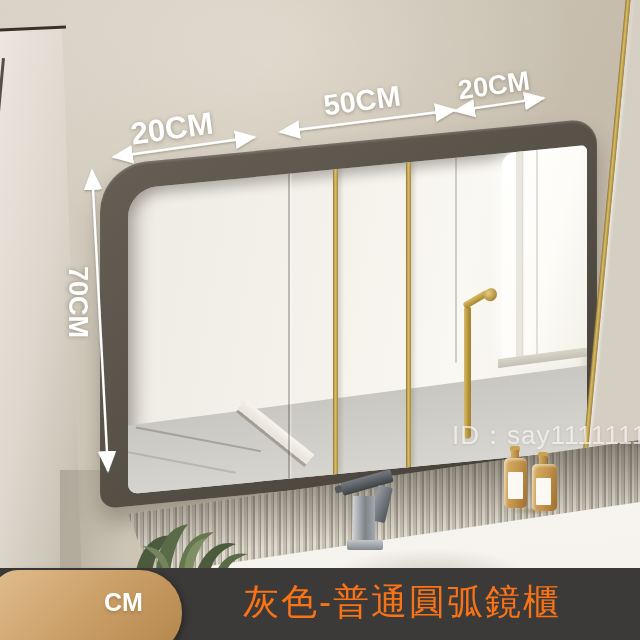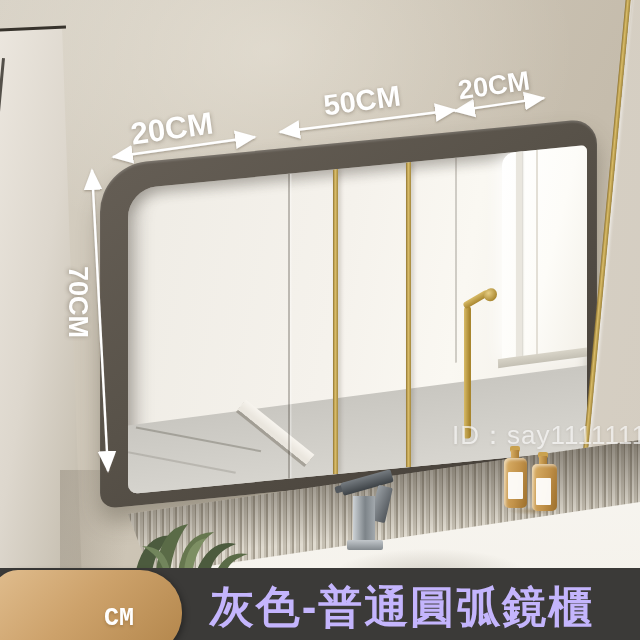--- a/index.html
+++ b/index.html
@@ -129,24 +129,24 @@
   .dim-top-right{left:494px;top:86px;font-size:27px;transform:translate(-50%,-50%) rotate(-8deg);}
   .dim-left{left:77px;top:302px;font-size:27px;transform:translate(-50%,-50%) rotate(90deg);}
 
   
   .banner{left:0;top:568px;width:640px;height:72px;background:#3b3a38;}
   .badge{left:-8px;top:2px;width:190px;height:86px;border-radius:26px 42px 42px 26px;
     background:linear-gradient(135deg,#e0bd8e 0%,#cda26b 45%,#b2854a 100%);
     box-shadow:2px 2px 6px rgba(0,0,0,0.35);}
   .badge-num{position:absolute;left:34px;top:2px;font-size:58px;font-weight:bold;color:#fff;
     text-shadow:0 2px 3px rgba(120,85,40,0.35);}
-  .badge-unit{position:absolute;left:112px;top:34px;font-size:25px;font-weight:bold;color:#fff;
-    text-shadow:0 2px 3px rgba(120,85,40,0.35);font-family:Liberation Mono, monospace;}
+  .badge-unit{position:absolute;left:112px;top:18px;font-size:25px;font-weight:bold;color:#fff;
+    text-shadow:0 2px 3px rgba(120,85,40,0.35);}
   .banner-title{left:192px;top:10px;width:420px;text-align:center;
-    font-size:44px;font-weight:bold;color:#c4b5fd;letter-spacing:2px;}
+    font-size:36px;font-weight:normal;color:#f97316;letter-spacing:2px;}
 </style>
 </head>
 <body>
 
 <div class="stage">
 
   <div class="wall-light"></div>
 
   <div class="wardrobe"></div>
   <div class="wardrobe-top-edge"></div>

